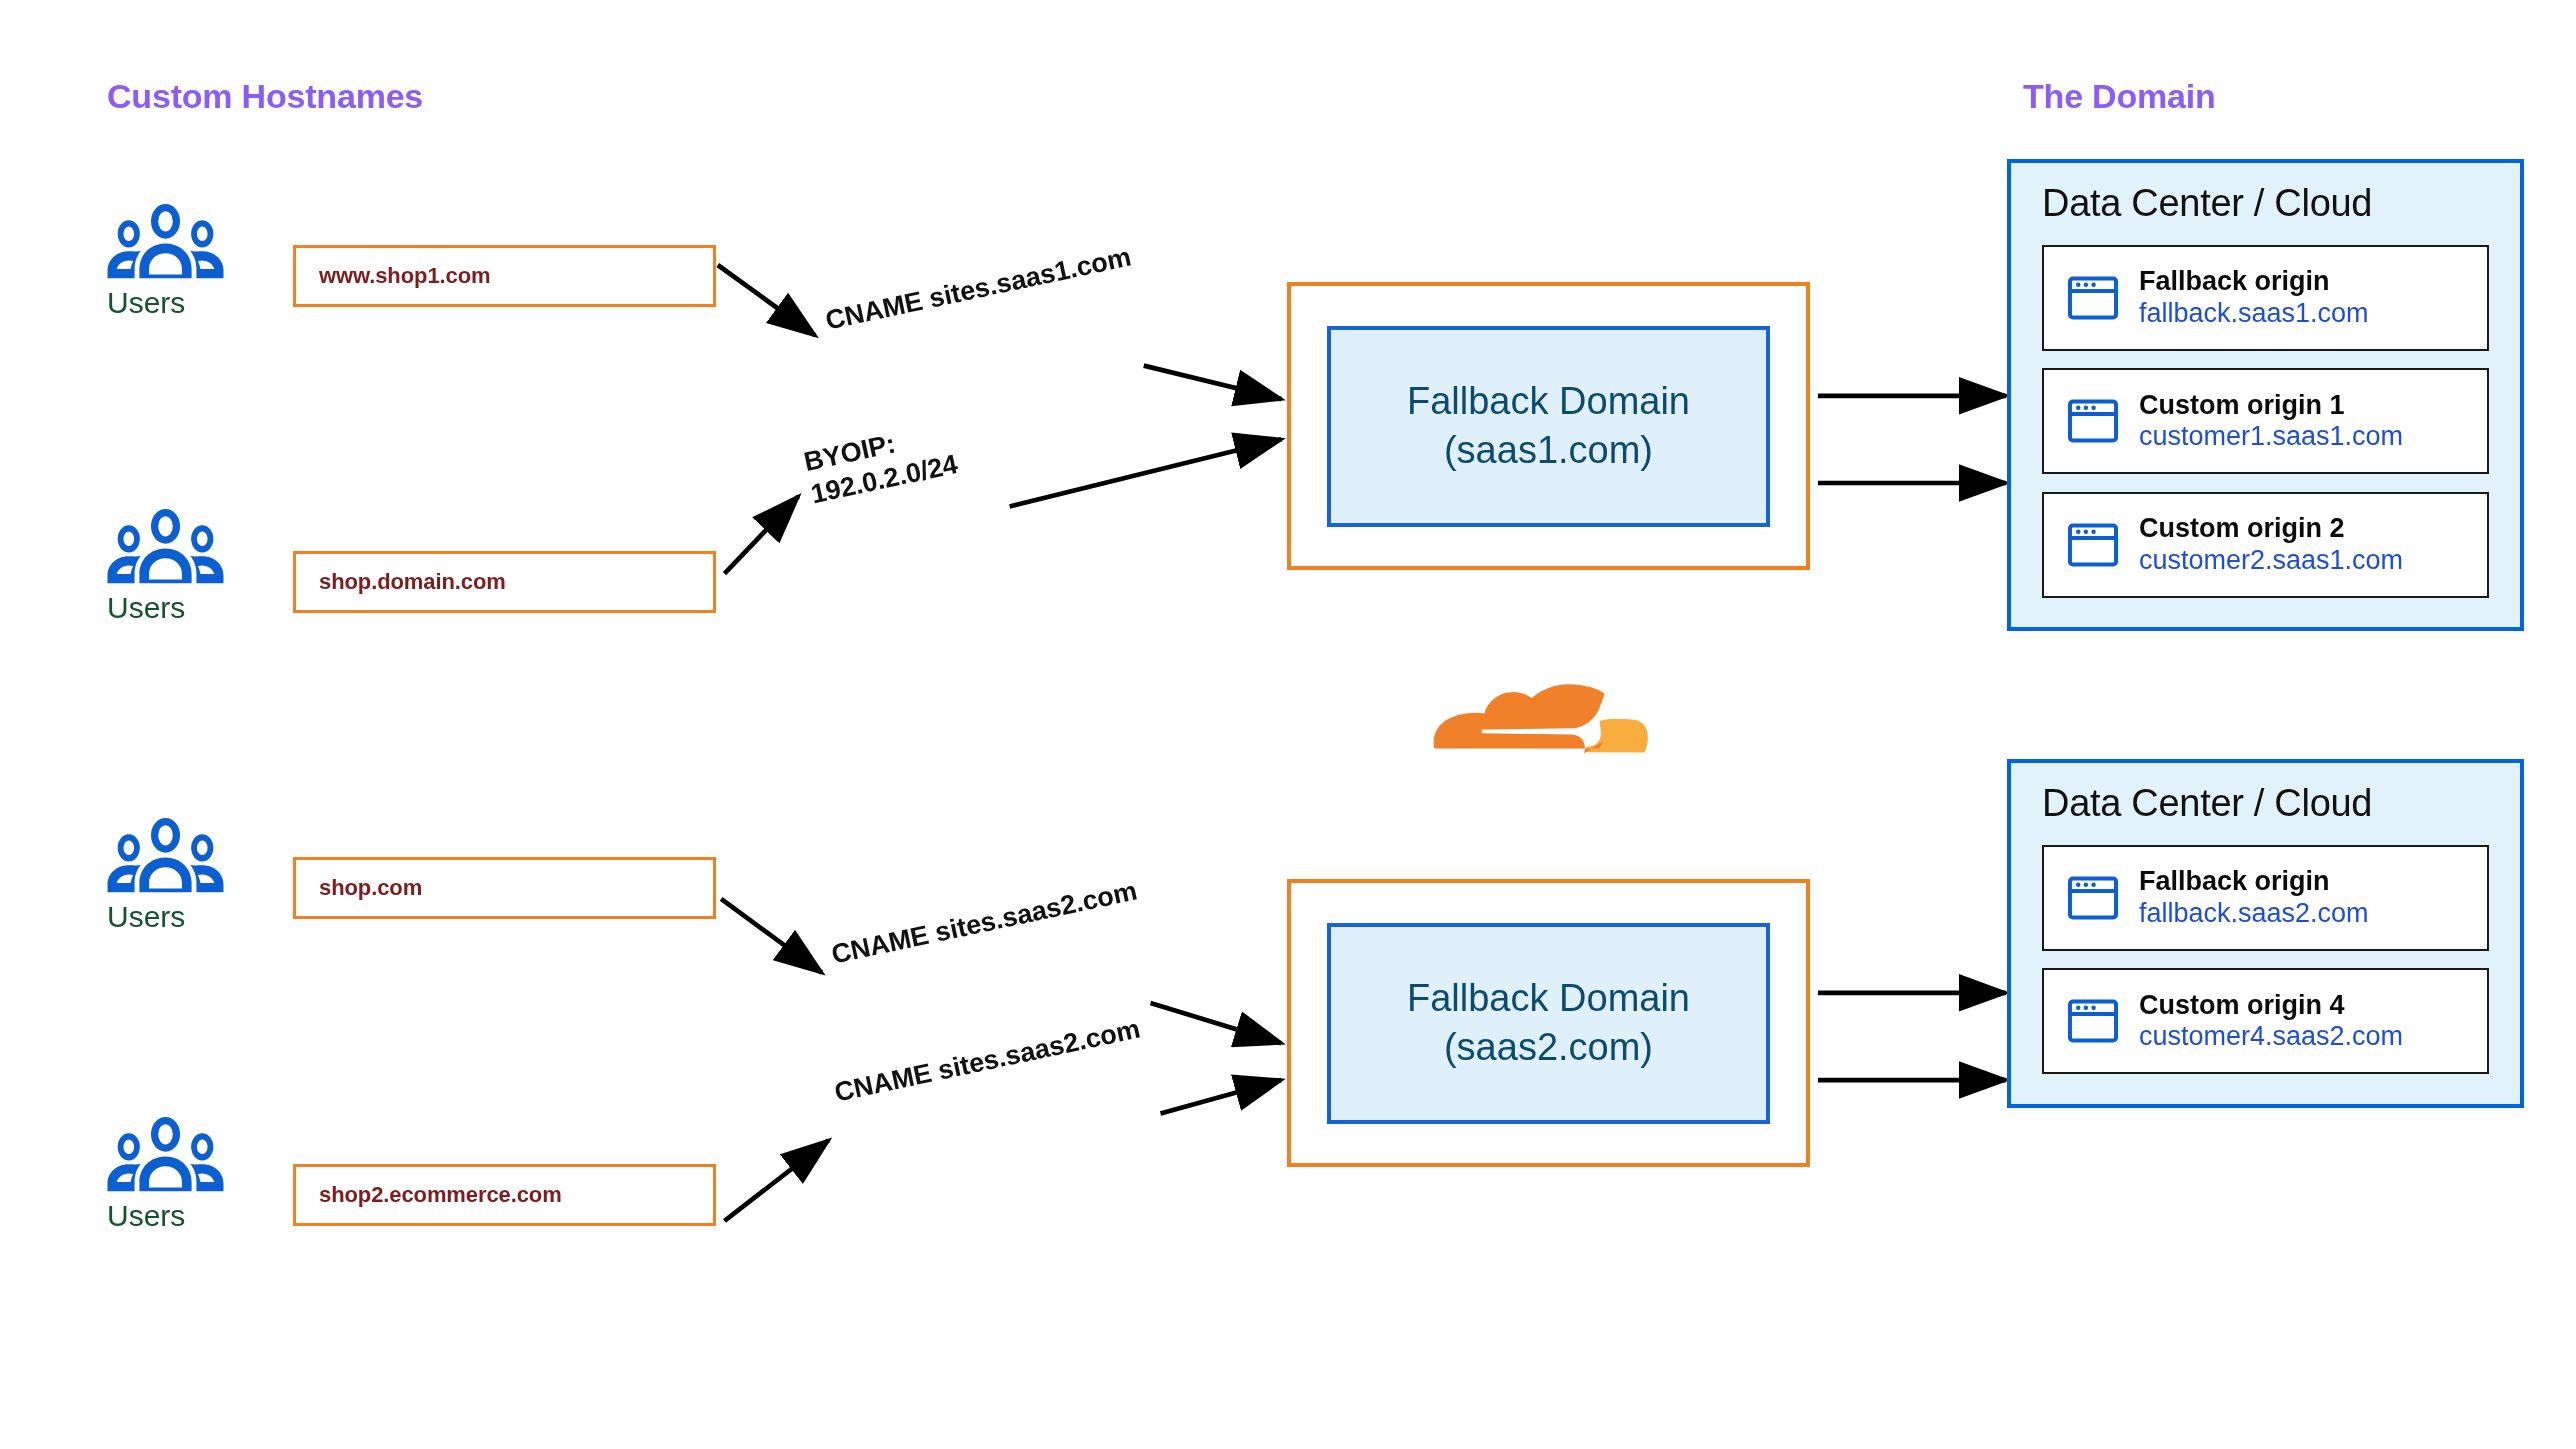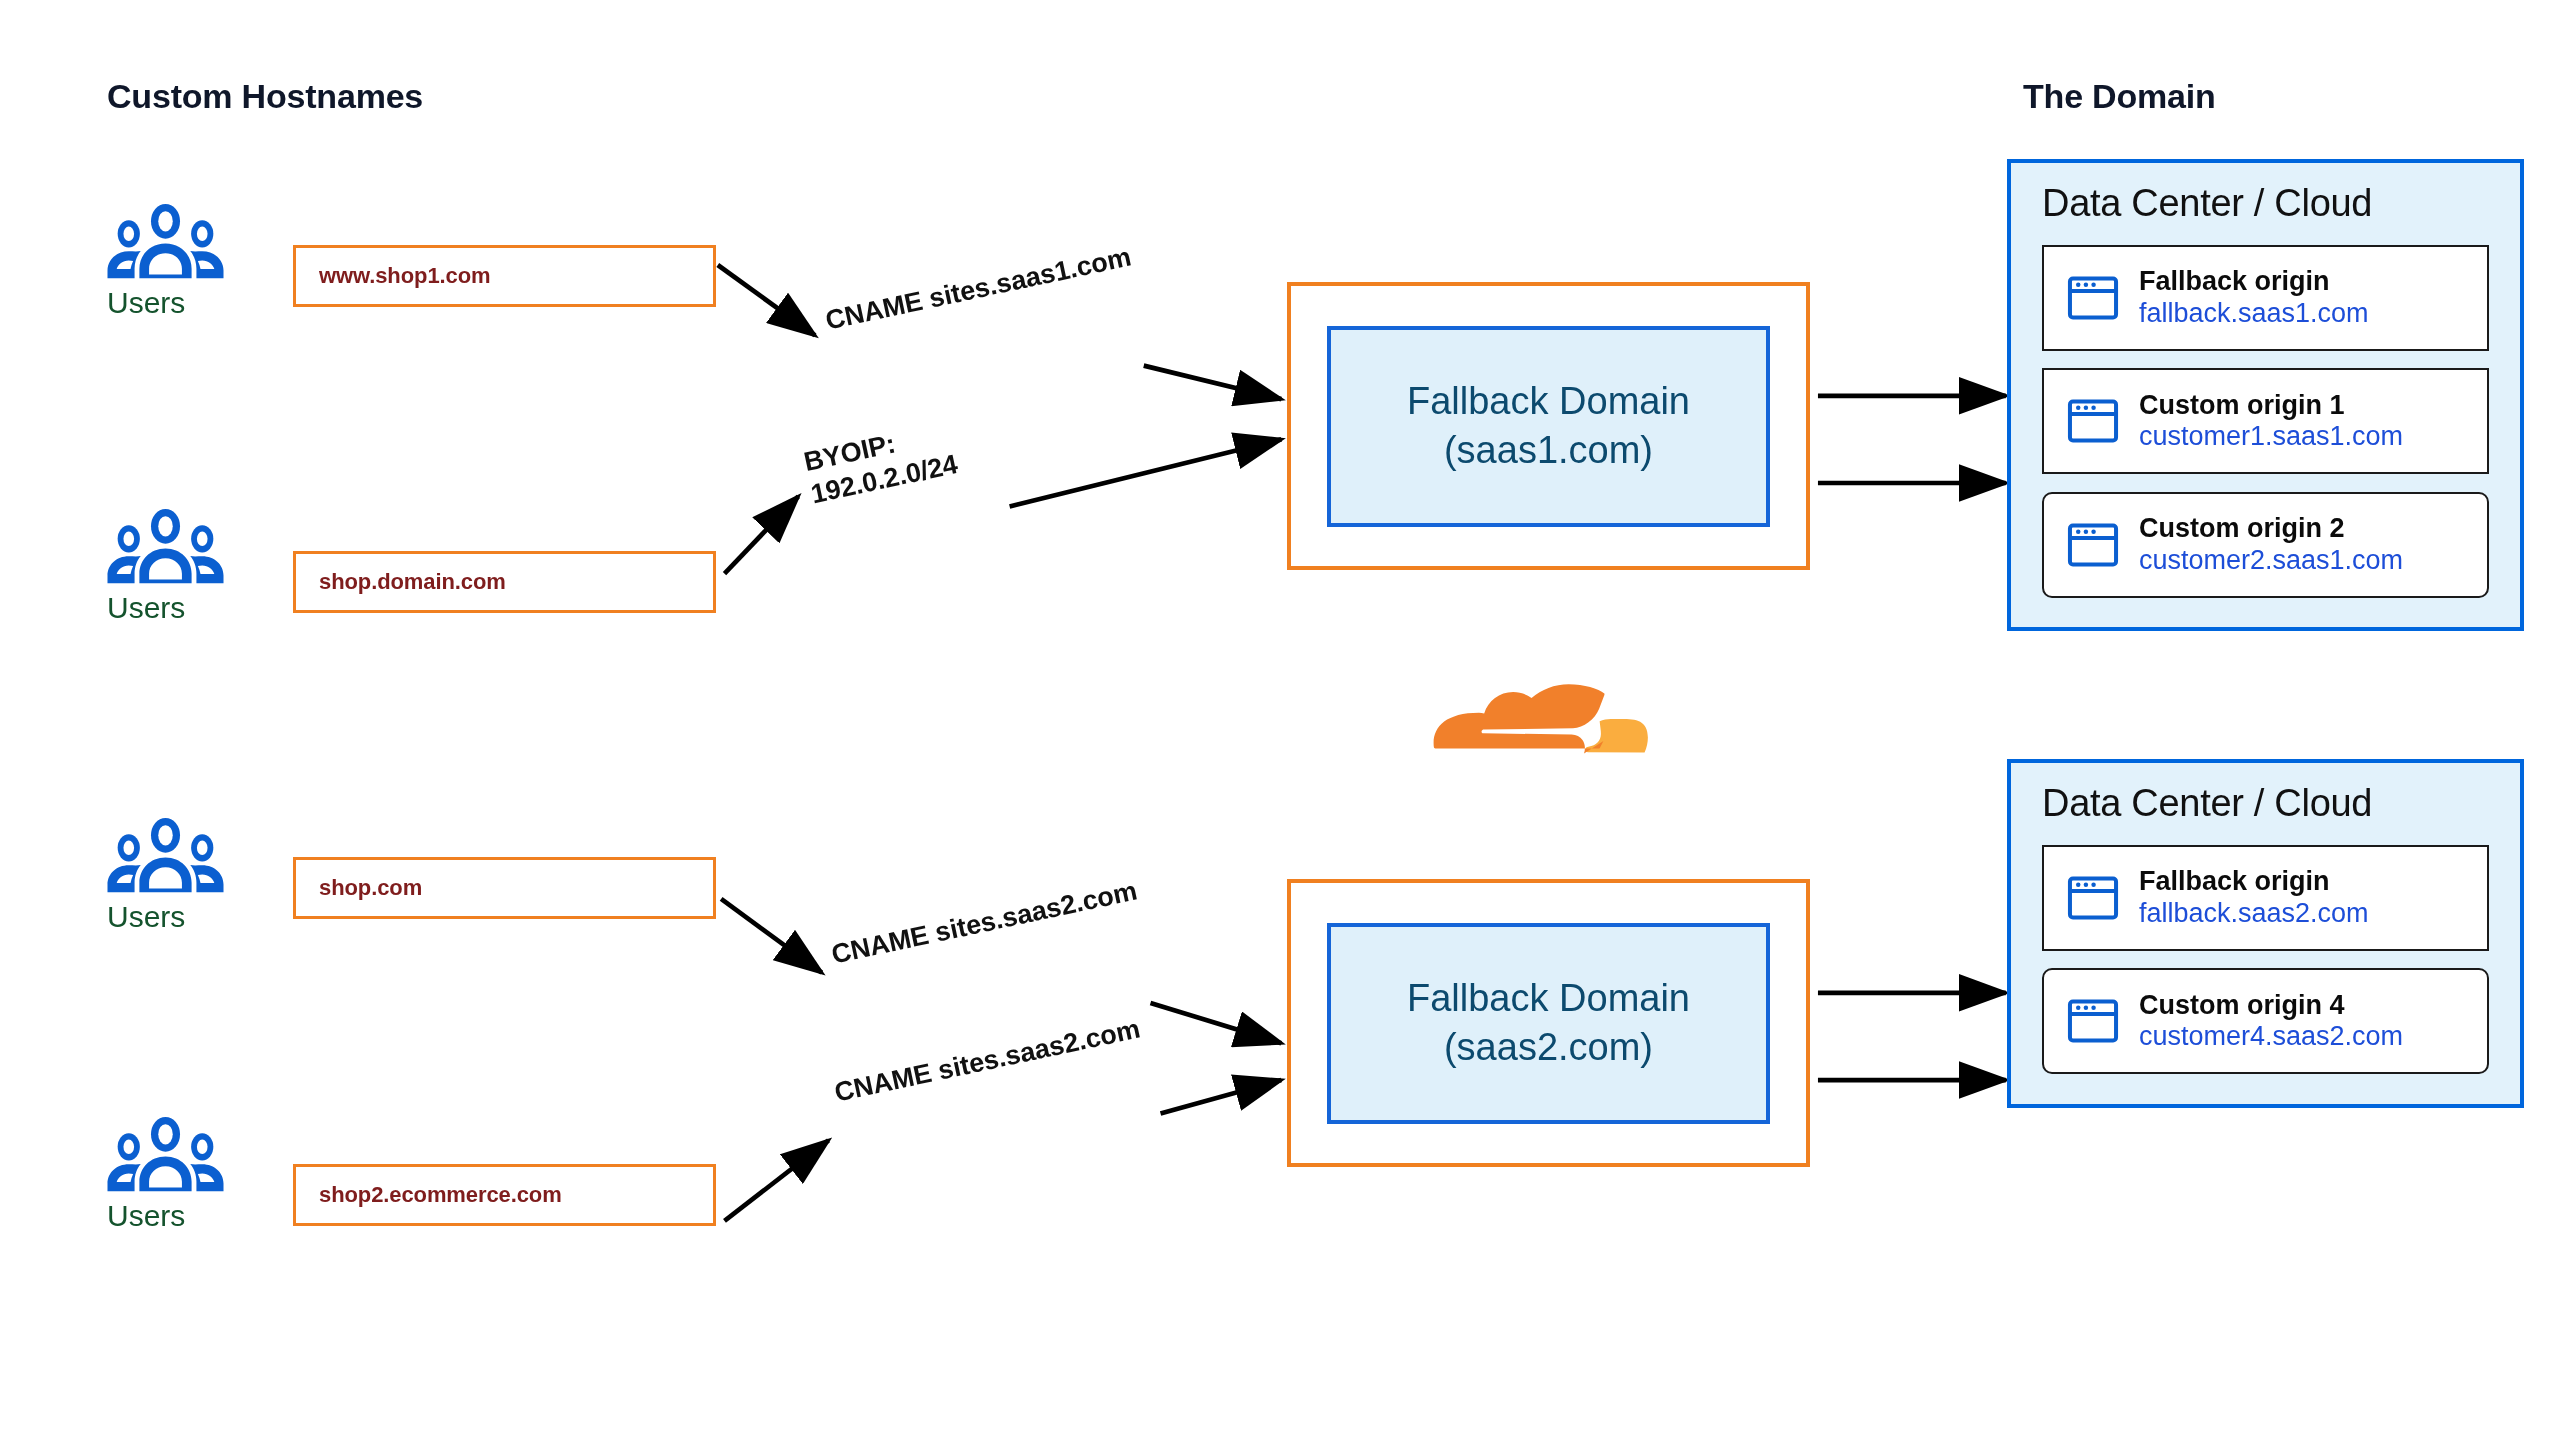--- a/index.html
+++ b/index.html
@@ -22,21 +22,21 @@
     overflow: hidden;
   }
 
   .abs { position: absolute; }
 
   
   .col-header {
     font-size: 34px;
     font-weight: bold;
     letter-spacing: -0.2px;
-    color: #0f172a;
+    color: #8b5cf6;
     white-space: nowrap;
   }
 
   
   .users-block { width: 168px; text-align: left; }
   .users-icon { display: block; width: 117px; height: 87px; }
   .users-label {
     font-size: 30px;
     font-weight: 400;
     color: #14532d;
@@ -113,21 +113,21 @@
     box-sizing: border-box;
     width: 100%;
     height: 106px;
     border: 2.7px solid #1a1a1a;
     background: #ffffff;
     display: flex;
     align-items: center;
     padding-left: 23px;
     margin-bottom: 17.4px;
   }
-  .origin-card:last-child { margin-bottom: 0; border-radius: 10px; }
+  .origin-card:last-child { margin-bottom: 0; }
   .origin-icon { flex: 0 0 auto; width: 52px; height: 48px; margin-right: 20px; }
   .origin-texts { display: flex; flex-direction: column; justify-content: center; }
   .origin-title {
     font-size: 27px;
     font-weight: bold;
     color: #0b0b0b;
     line-height: 1.18;
     white-space: nowrap;
   }
   .origin-sub {

